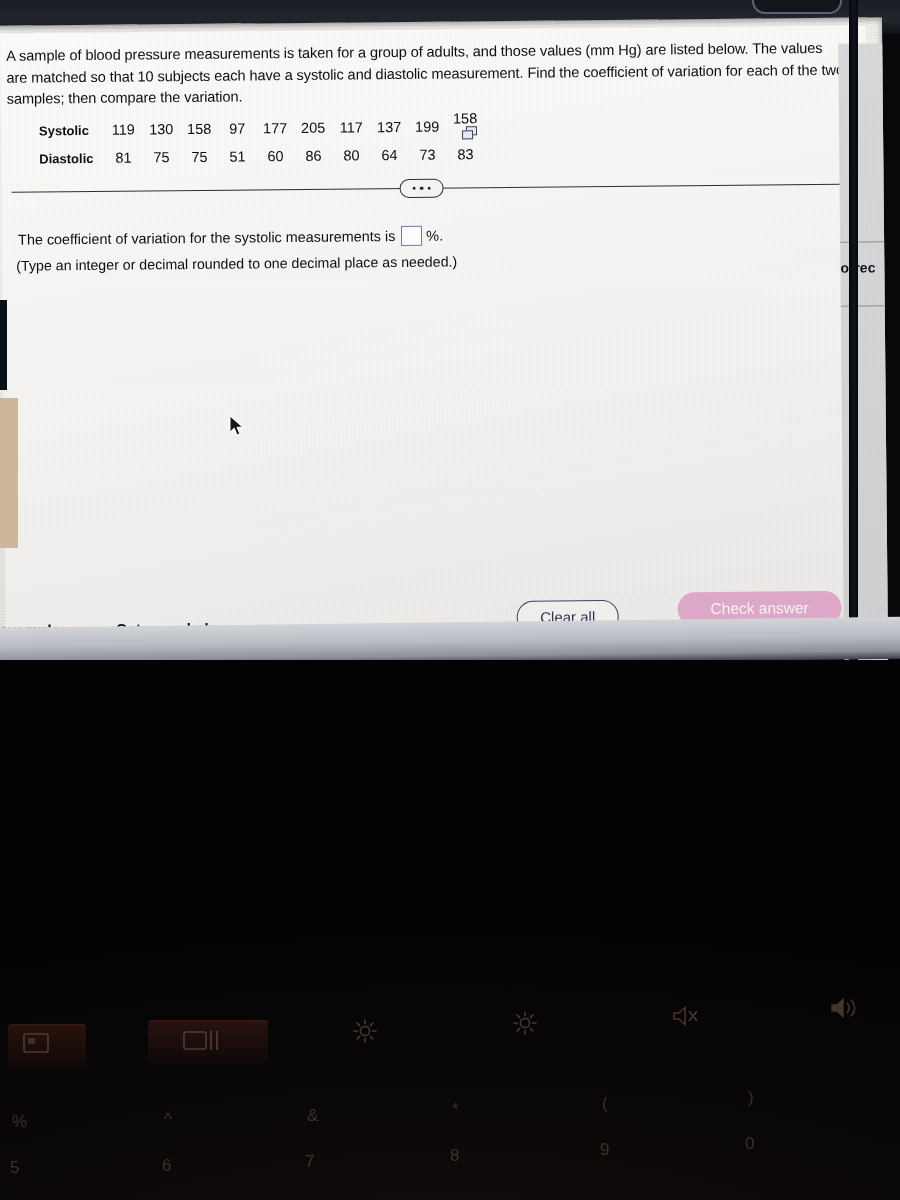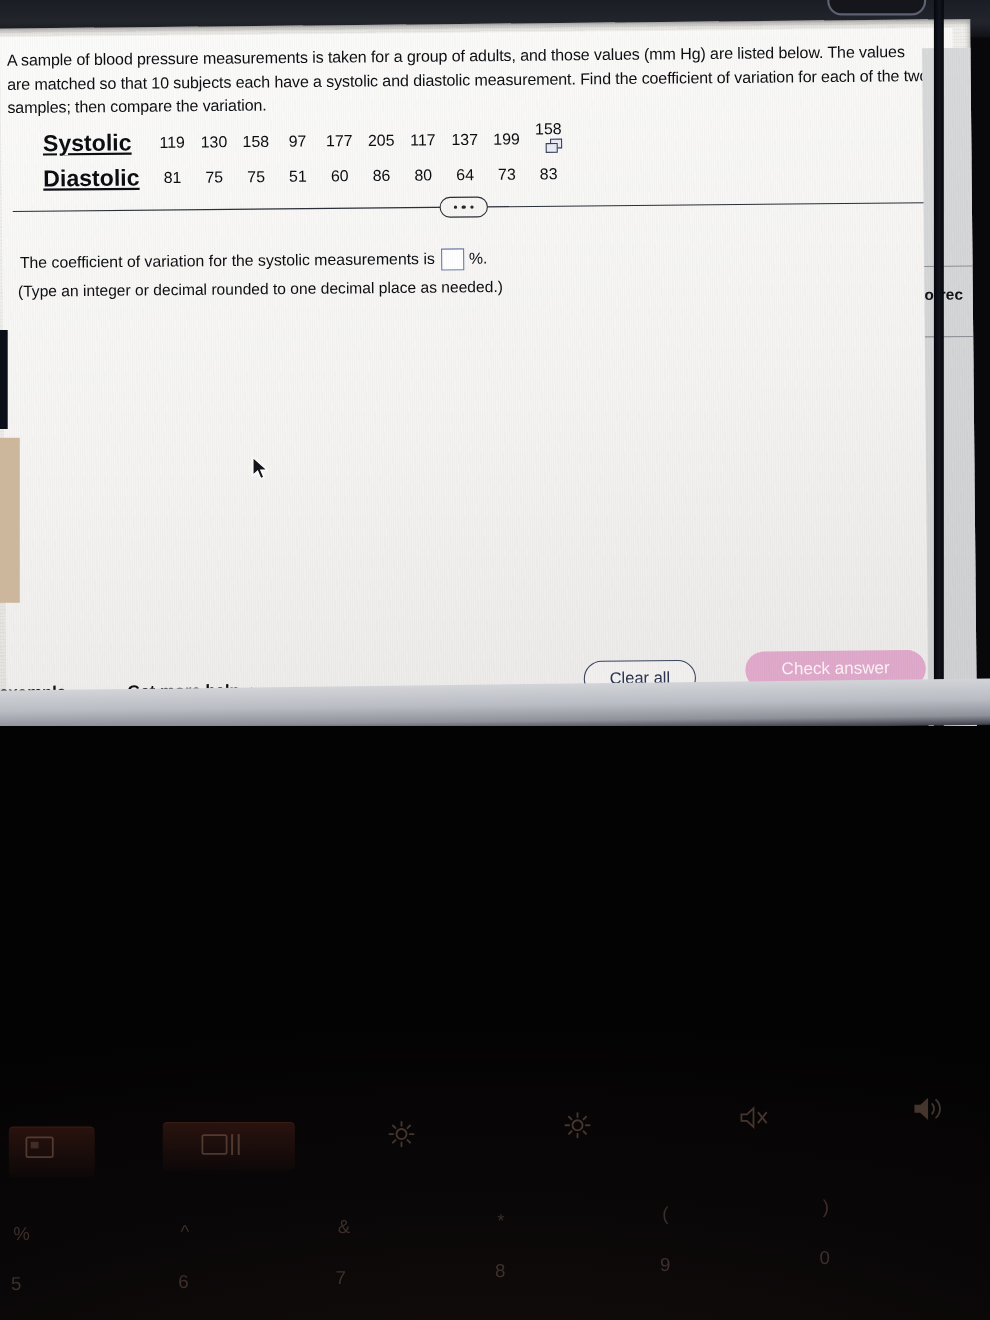--- a/index.html
+++ b/index.html
@@ -91,22 +91,21 @@
     position: absolute;
     left: 38px; top: 79px;
     border-collapse: collapse;
     font-size: 14.5px;
     color: #0d0e12;
   }
   .bp-table td { padding: 2px 0; }
   .bp-label {
     font-weight: bold;
     padding-right: 12px !important;
-    font-size: 21px;
-    text-decoration: underline;
+    font-size: 13px;
   }
   .bp-val {
     width: 38px;
     text-align: center;
     padding-right: 2px !important;
   }
   .popout-icon {
     display: inline-block;
     position: relative;
     width: 13px; height: 12px;
@@ -212,21 +211,21 @@
     white-space: nowrap;
   }
   .caret-up {
     display: inline-block;
     margin-left: 6px;
     font-size: 10px;
     vertical-align: 2px;
   }
   .btn-clear {
     position: absolute;
-    left: 525px; top: 12px;
+    left: 511px; top: 12px;
     width: 102px; height: 33px;
     border: 1.5px solid #3c4460;
     border-radius: 17px;
     background: #f1f0ee;
     color: #2b3350;
     font-size: 15px;
     display: flex;
     align-items: center;
     justify-content: center;
     cursor: pointer;

